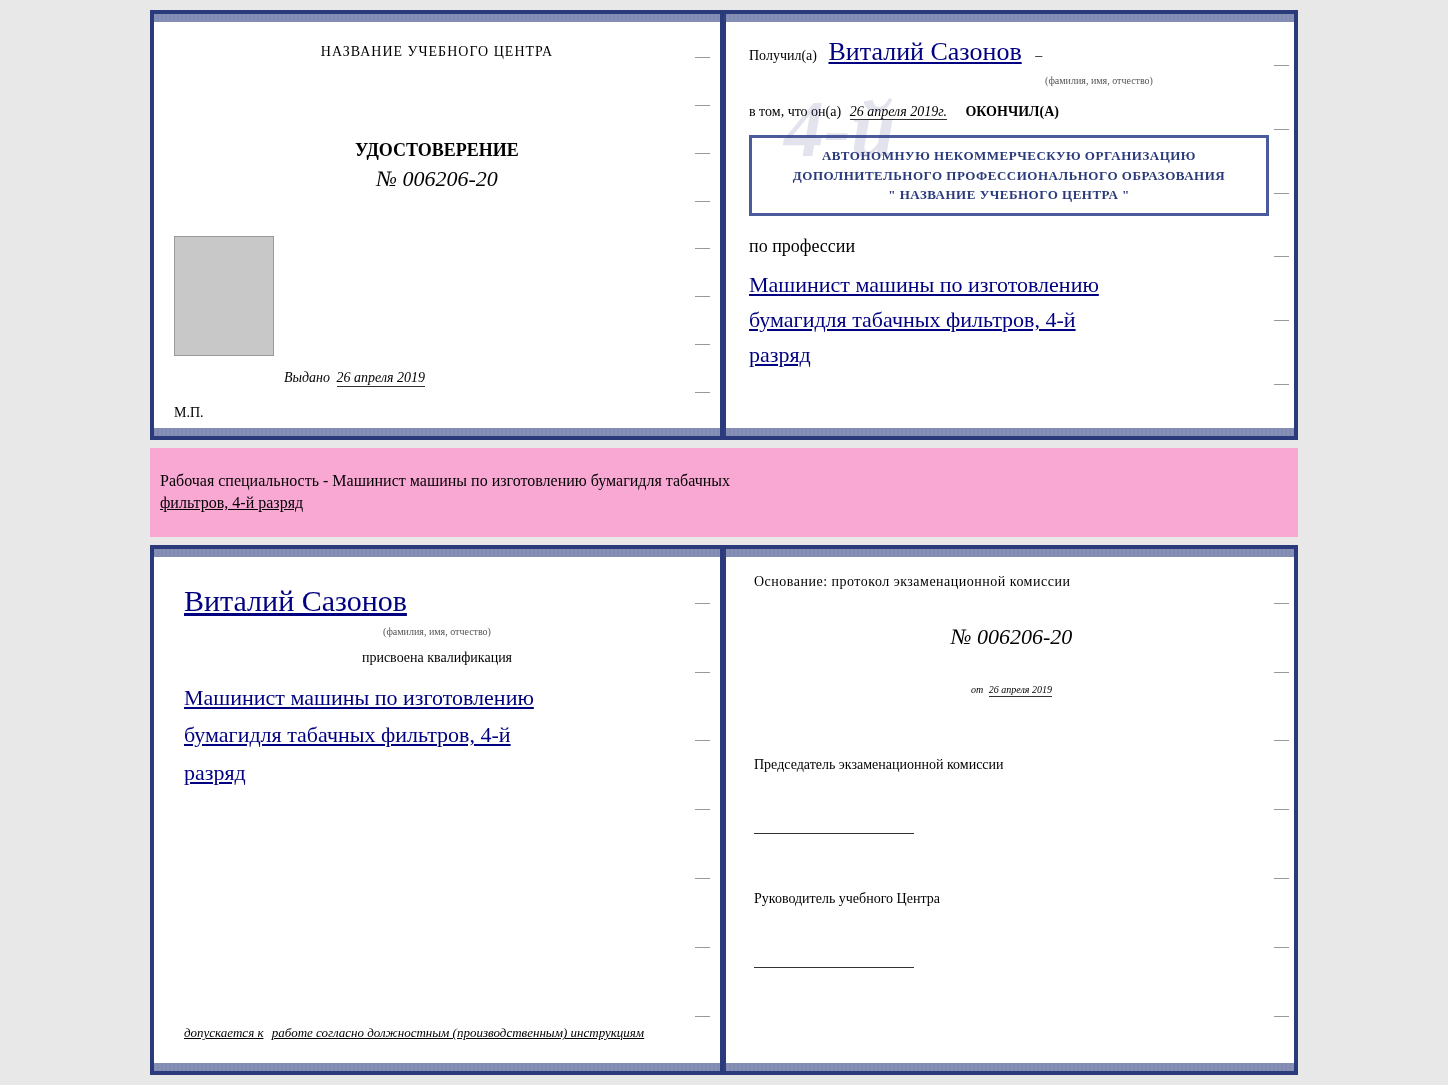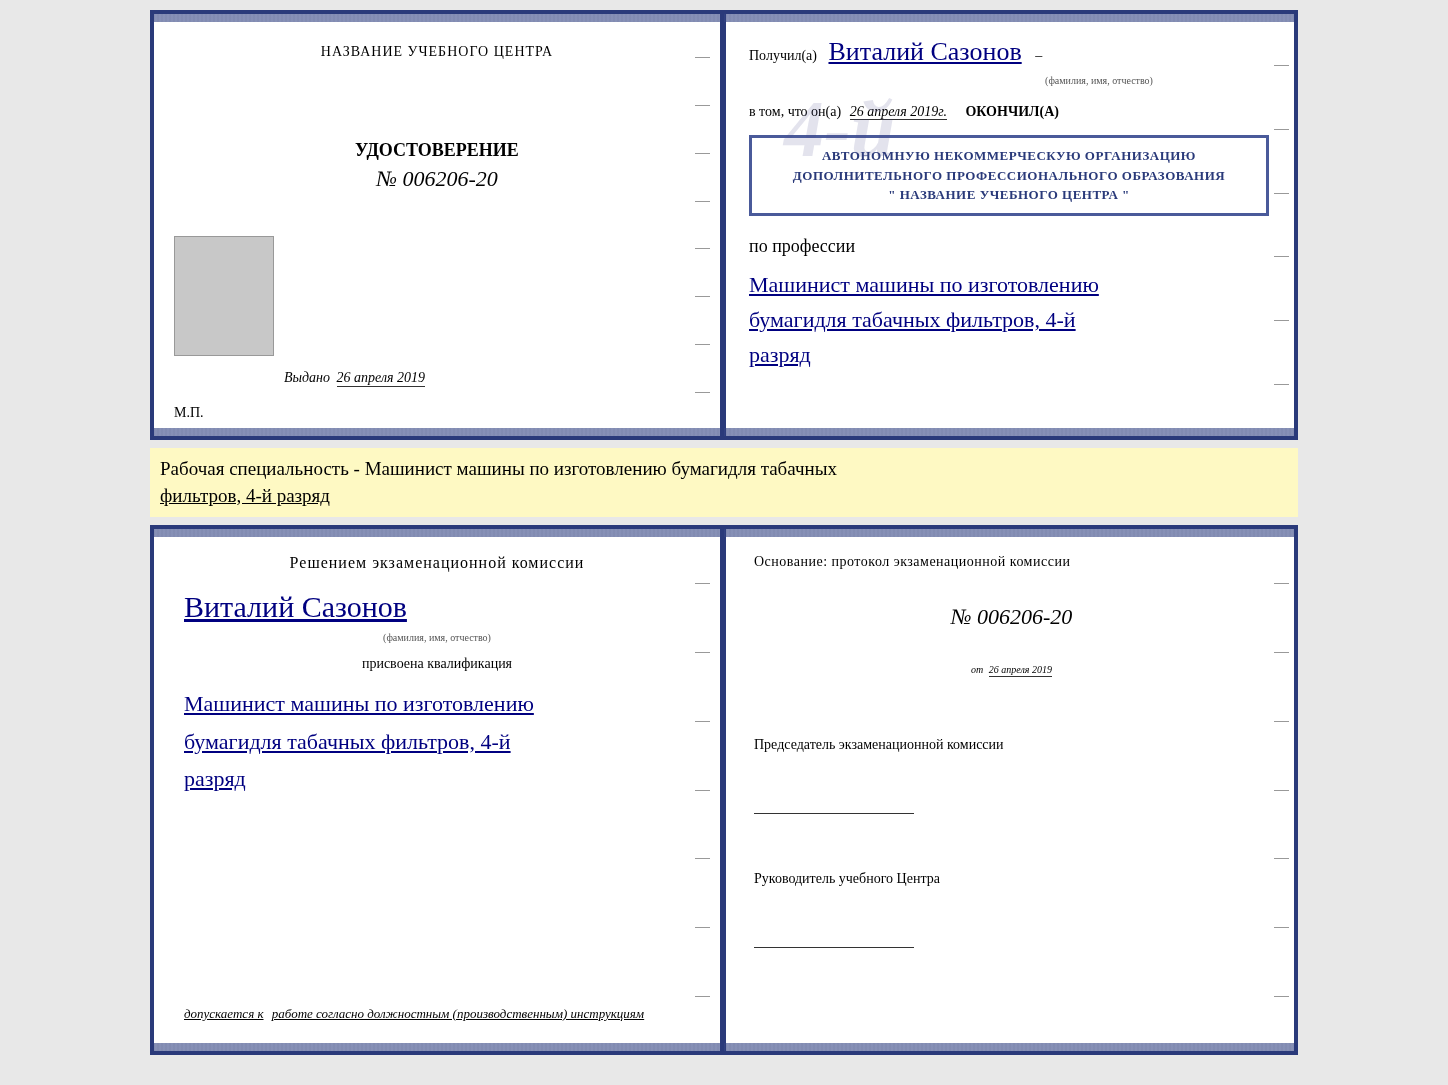--- a/index.html
+++ b/index.html
@@ -201,23 +201,23 @@
       right: 5px;
       top: 20px;
       bottom: 20px;
       display: flex;
       flex-direction: column;
       justify-content: space-around;
     }
 
     
     .between-text {
-      font-size: 19px;
-      padding: 8px 10px;
-      background: #fef9c3;
+      font-size: 16px;
+      padding: 22px 10px;
+      background: #f9a8d4;
       line-height: 1.4;
     }
 
     .between-text .underline-text {
       text-decoration: underline;
       margin-top: 40px;
     }
 
     
     .bottom-book {
@@ -469,21 +469,20 @@
     <span>Рабочая специальность - Машинист машины по изготовлению бумагидля табачных</span><br>
     <span class="underline-text">фильтров, 4-й разряд</span>
   </div>
 
   <div class="bottom-book">
 
     <div class="book-border-top"></div>
     <div class="book-border-bottom"></div>
 
     <div class="bottom-left">
-      <div class="resheniem-label">Решением  экзаменационной  комиссии</div>
 
       <div class="handwritten-name-big">Виталий Сазонов</div>
       <div class="fio-small">(фамилия, имя, отчество)</div>
 
       <div class="prisvoena-label">присвоена квалификация</div>
 
       <div class="profession-handwritten-big">
         <div>Машинист  машины  по  изготовлению</div>
         <div>бумагидля табачных фильтров, 4-й</div>
         <div>разряд</div>

